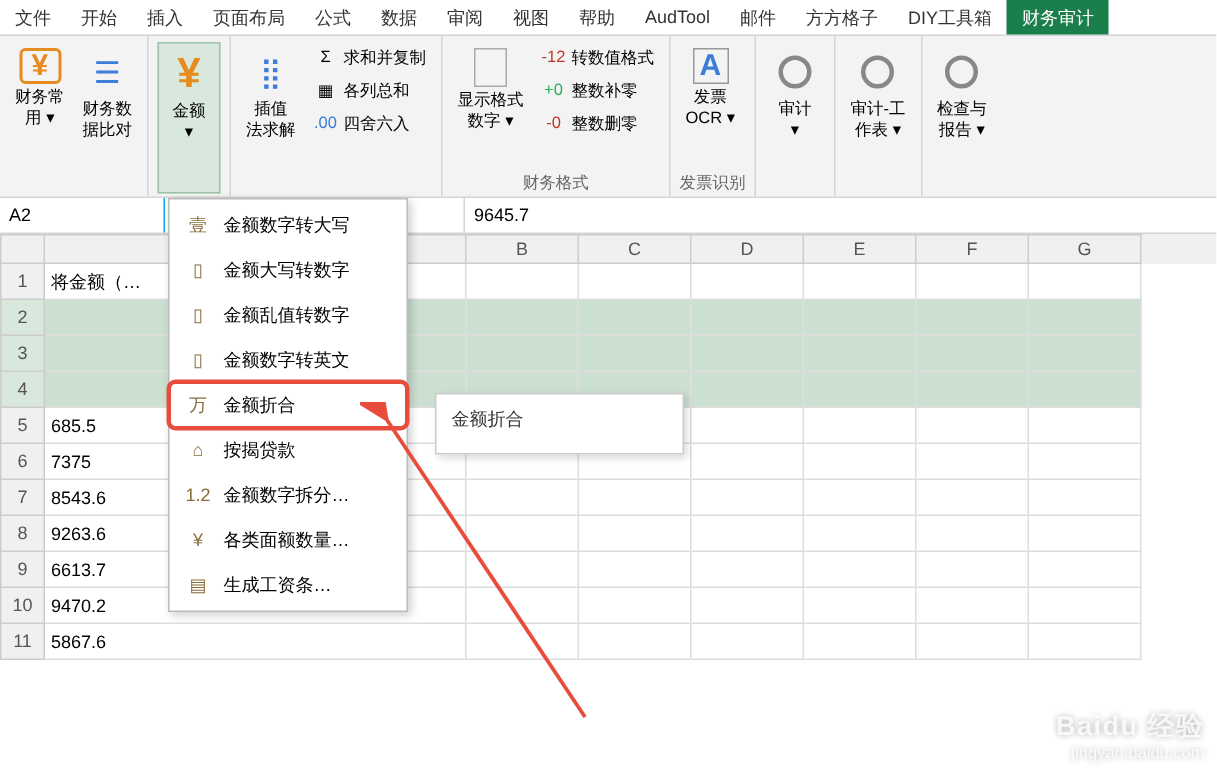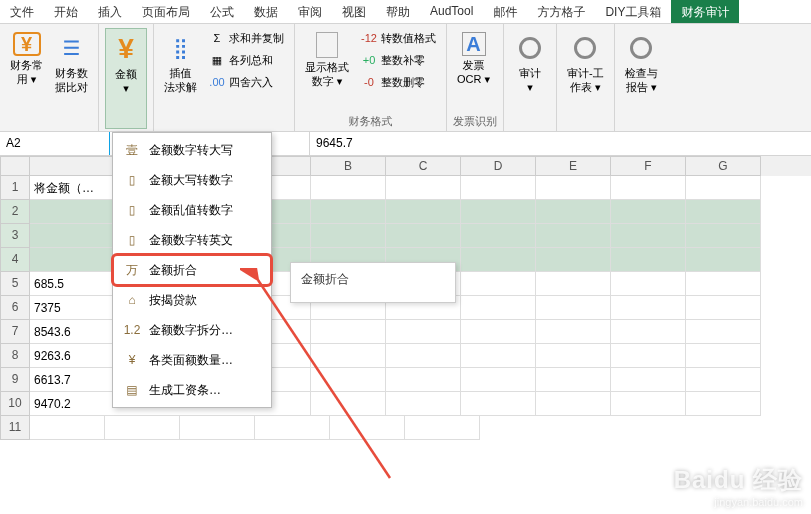--- a/index.html
+++ b/index.html
@@ -52,21 +52,21 @@
 
 .tooltip { position: absolute; left: 290px; top: 262px; width: 166px; background: #fff; border: 1px solid #ccc; box-shadow: 2px 2px 5px rgba(0,0,0,.15); padding: 8px 10px; font-size: 12px; z-index: 21; }
 .tooltip .tt-title { font-weight: normal; margin-bottom: 6px; color: #333; }
 .tooltip .tt-body { color: #888; line-height: 18px; }
 
 
 .arrow { position: absolute; left: 240px; top: 268px; z-index: 22; pointer-events: none; }
 
 
 .wm { position: absolute; right: 8px; bottom: 6px; color: rgba(255,255,255,.8); font-size: 11px; text-align: right; text-shadow: 0 0 4px rgba(0,0,0,.3); z-index: 30; }
-.wm .big { font-size: 24px; font-weight: bold; letter-spacing: 1px; }
+.wm .big { font-size: 18px; font-weight: bold; letter-spacing: 1px; }
 </style>
 </head>
 <body>
 
 <div class="tabs">
   <div class="tab">文件</div>
   <div class="tab">开始</div>
   <div class="tab">插入</div>
   <div class="tab">页面布局</div>
   <div class="tab">公式</div>
@@ -317,20 +317,21 @@
     <div class="cell cA">9470.2</div>
     <div class="cell cB"></div>
     <div class="cell cC"></div>
     <div class="cell cD"></div>
     <div class="cell cE"></div>
     <div class="cell cF"></div>
     <div class="cell cG"></div>
       </div>
       <div class="row">
         <div class="rh">11</div>
+    <div class="cell cA">5867.6</div>
     <div class="cell cB"></div>
     <div class="cell cC"></div>
     <div class="cell cD"></div>
     <div class="cell cE"></div>
     <div class="cell cF"></div>
     <div class="cell cG"></div>
       </div>
     </div>
 </div>
 

